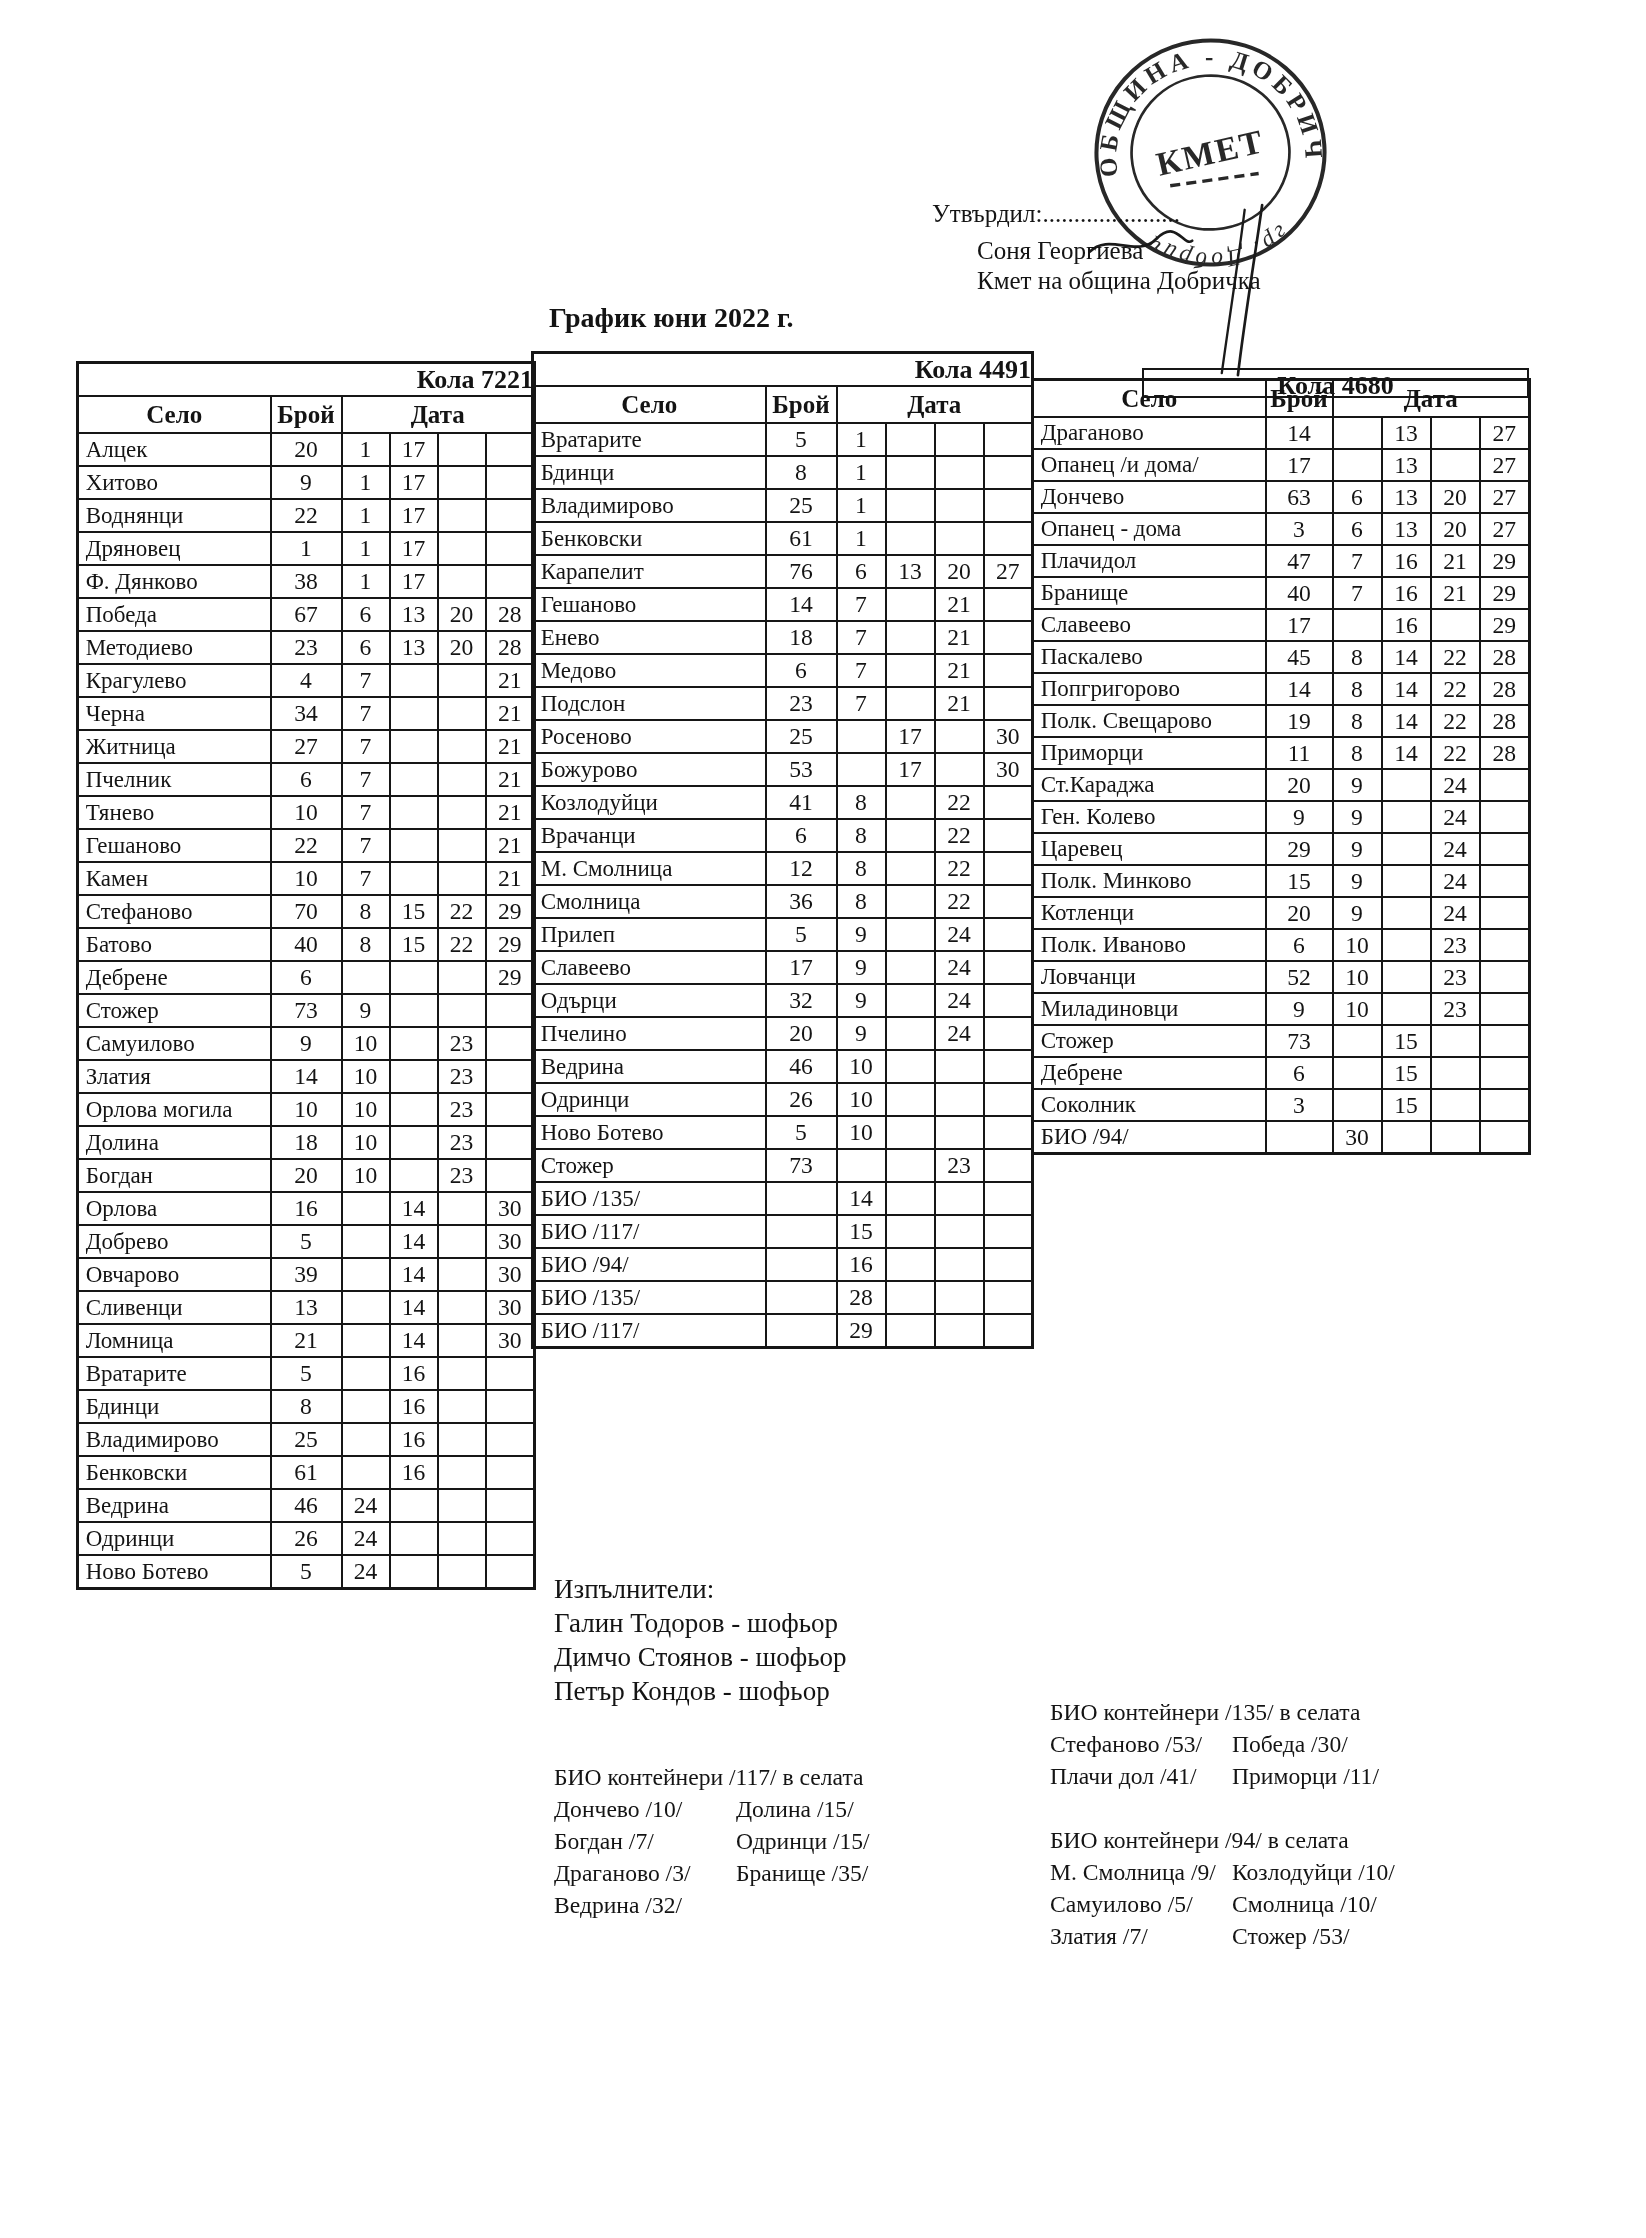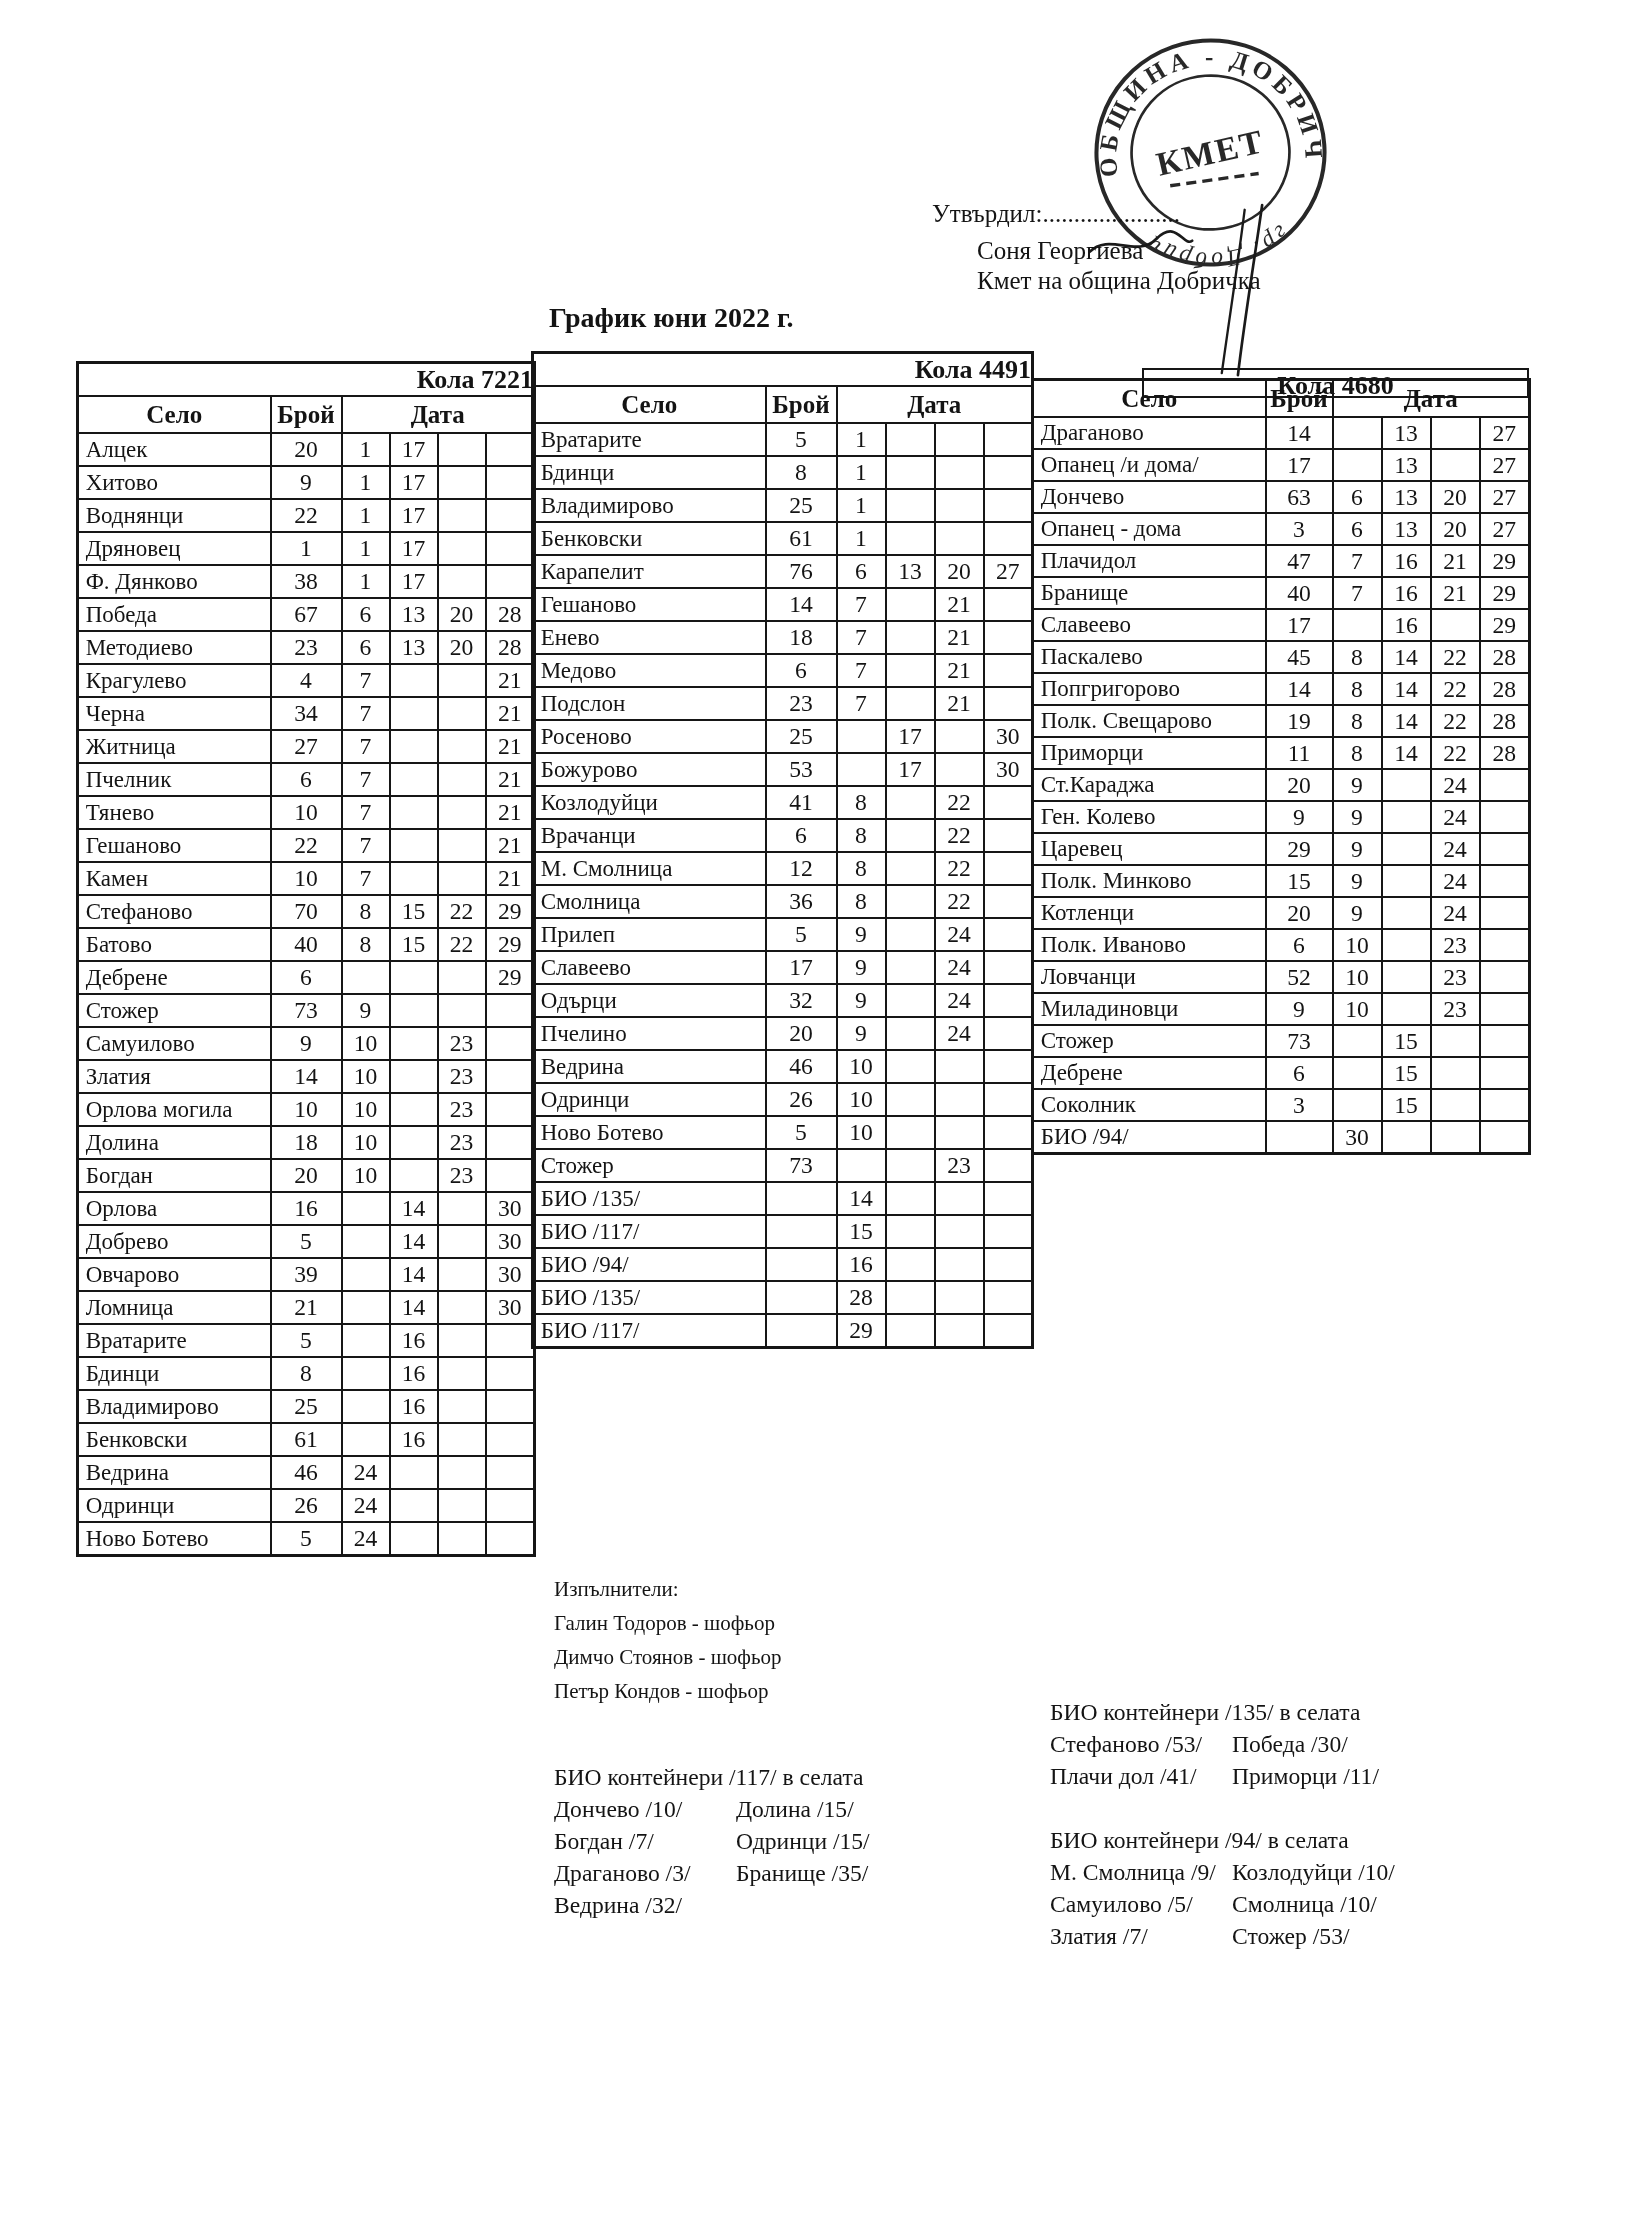--- a/index.html
+++ b/index.html
@@ -29,21 +29,21 @@
   .t1{left:76px;top:361px;}
   .t1 tbody td{height:31px;}
   .t2{left:531px;top:351px;}
   .t2 tbody td{height:31px;}
   .t3{left:1031px;top:378px;}
   .t3 tbody td{height:30px;}
   .t3-band{position:absolute;left:1142px;top:344px;width:387px;height:30px;box-sizing:border-box;
            border:2.7px solid #161616;font-size:26px;font-weight:bold;text-align:center;line-height:31px;margin-top:24px;}
 
   
-  .executors{position:absolute;left:554px;top:1572px;font-size:21px;line-height:34px;}
+  .executors{position:absolute;left:554px;top:1572px;font-size:27px;line-height:34px;}
   .bio{position:absolute;font-size:23.6px;line-height:32px;}
   .bio-title{font-weight:normal;}
   .bio-cols{display:flex;}
   .bio-col.left{width:182px;}
   .bio-117{left:554px;top:1761px;}
   .bio-135{left:1050px;top:1696px;}
   .bio-94{left:1050px;top:1824px;}
 </style>
 </head>
 <body>
@@ -296,20 +296,28 @@
             <td class="village">Добрево</td>
             <td class="num">5</td>
             <td class="num"></td>
             <td class="num">14</td>
             <td class="num"></td>
             <td class="num">30</td>
           </tr>
           <tr>
             <td class="village">Овчарово</td>
             <td class="num">39</td>
+            <td class="num"></td>
+            <td class="num">14</td>
+            <td class="num"></td>
+            <td class="num">30</td>
+          </tr>
+          <tr>
+            <td class="village">Сливенци</td>
+            <td class="num">13</td>
             <td class="num"></td>
             <td class="num">14</td>
             <td class="num"></td>
             <td class="num">30</td>
           </tr>
           <tr>
             <td class="village">Ломница</td>
             <td class="num">21</td>
             <td class="num"></td>
             <td class="num">14</td>

